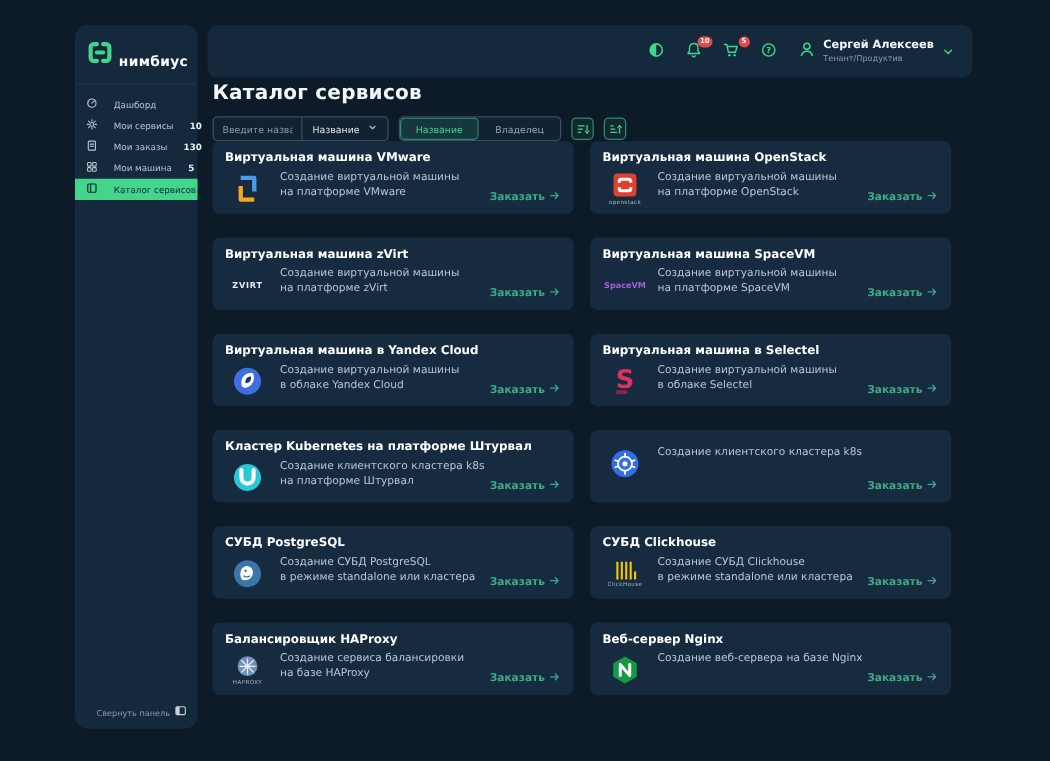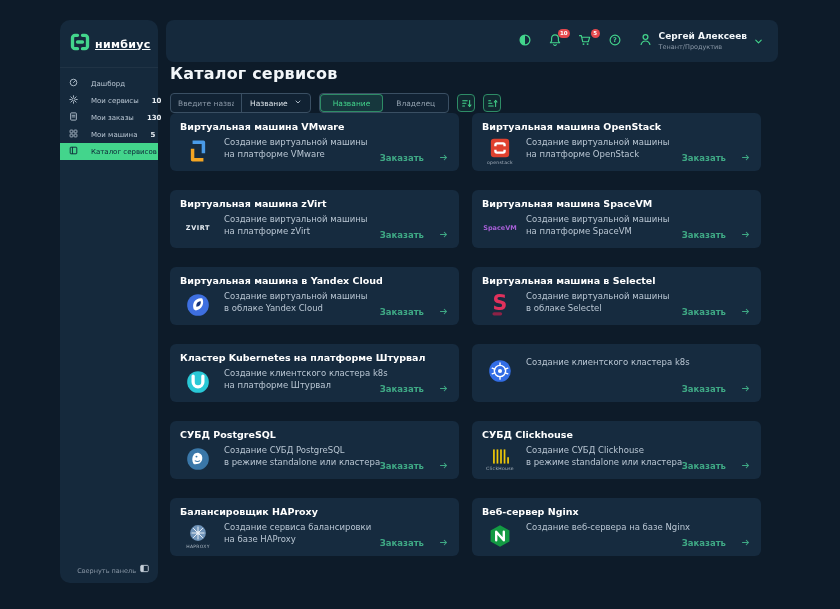--- a/index.html
+++ b/index.html
@@ -6,22 +6,22 @@
   html,body { width:840px; height:609px; }
   body {
     background:#0d1b29;
     font-family:"DejaVu Sans","Liberation Sans",sans-serif;
     position:relative; overflow:hidden;
     color:#f2f6f9;
   }
   
   .sidebar { position:absolute; left:60px; top:20px; width:98px; height:563px;
     background:#15293c; border-radius:10px; }
-  .logo-row { display:flex; align-items:center; gap:5px; padding:12px 10px 11px 10px;
-    border-bottom:1px solid rgba(255,255,255,0.05);text-decoration:underline; }
+  .logo-row { display:flex; align-items:flex-end; gap:5px; padding:12px 10px 11px 10px;
+    border-bottom:1px solid rgba(255,255,255,0.05); }
   .logo-text { color:#fff; font-weight:bold; font-size:11px; letter-spacing:.3px; }
   .nav { margin-top:7px; }
   .nav-item { display:flex; align-items:center; gap:13px; padding:0 9px; height:17px;
     color:#b9c6d3; font-size:7px; cursor:pointer; }
   .nav-item svg { flex:0 0 auto; }
   .nav-label { white-space:nowrap; }
   .nav-count { margin-left:auto; font-weight:bold; font-size:7px; color:#e9eff4; }
   .nav-item.active { background:#43d58c; color:#0d2336; }
   .nav-item.active .nav-count { color:#0d2336; }
   .collapse-row { position:absolute; bottom:8px; right:9px; display:flex; align-items:flex-end;
@@ -61,22 +61,22 @@
     cursor:pointer; }
   
   .cards { display:grid; grid-template-columns:1fr 1fr; gap:19px 13px; }
   .card { position:relative; background:#162b3f; border-radius:6px; height:58px;
     padding:8px 10px; }
   .card-title { color:#fff; font-size:9.5px; font-weight:bold; white-space:nowrap; }
   .card-body { display:flex; align-items:flex-start; gap:8px; margin-top:4px; }
   .card-icon { width:36px; min-width:36px; min-height:30px; display:flex; flex-direction:column;
     align-items:center; justify-content:center; }
   .card-desc { color:#b9c6d3; font-size:8.5px; line-height:1.45; white-space:pre-line; }
-  .card-action { position:absolute; right:11px; bottom:7px; display:flex; align-items:flex-start;
-    gap:15px; color:#3fa985; font-size:8.5px; font-weight:600; cursor:pointer; }
+  .card-action { position:absolute; right:11px; bottom:7px; display:flex; align-items:center;
+    gap:3px; color:#3fa985; font-size:8.5px; font-weight:600; cursor:pointer; }
   .icon-caption { font-size:4.5px; color:#aab6c2; margin-top:1px; letter-spacing:.3px; }
   .zvirt-text { font-size:6.5px; font-weight:bold; color:#e8eef3; letter-spacing:.6px; }
   .spacevm-text { font-size:6.5px; font-weight:600; color:#a65fd6; }
 </style>
 </head>
 <body>
 
 <div class="sidebar">
   <div class="logo-row">
     <span>

